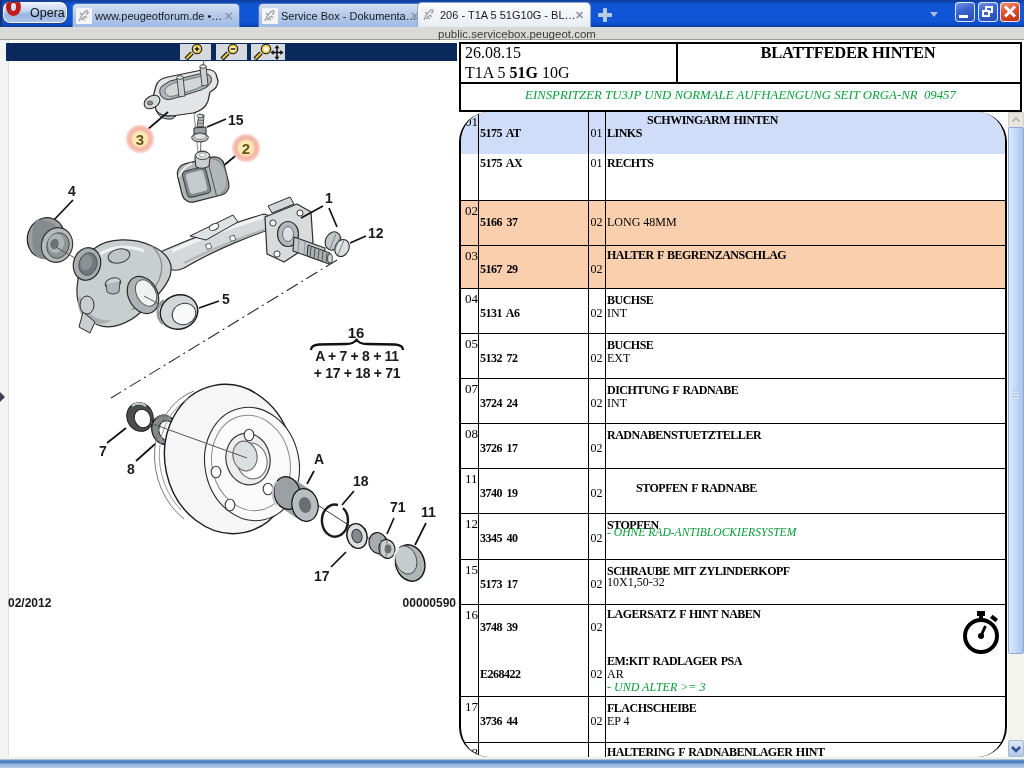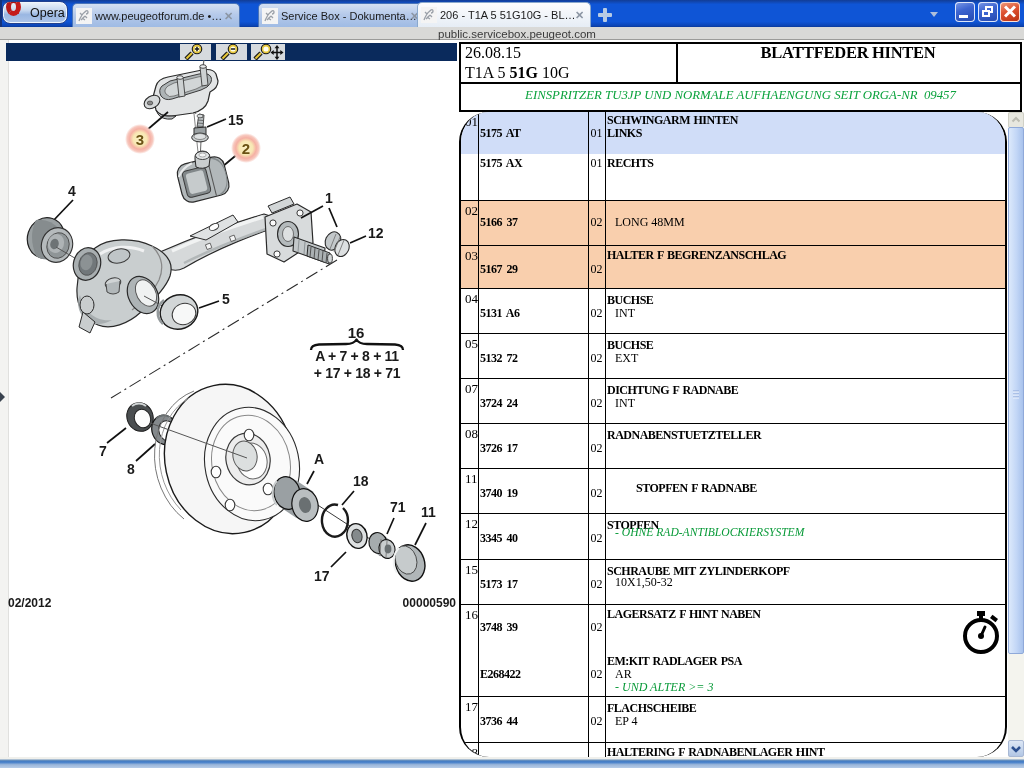--- a/index.html
+++ b/index.html
@@ -38,21 +38,21 @@
 #greentxt{position:absolute;left:0;top:4px;width:559px;text-align:center;font-family:"Liberation Serif",serif;font-style:italic;font-size:12.8px;color:#0aa23c;}
 #ptable{position:absolute;left:459px;top:112px;width:548px;height:645px;border-left:2px solid #000;border-right:2px solid #000;background:#fff;overflow:hidden;font-family:"Liberation Serif",serif;font-size:12.5px;border-radius:30px;}
 .prow{position:absolute;left:0;width:544px;border-bottom:1px solid #000;}
 .c1{position:absolute;left:0;top:0;width:18px;height:100%;border-right:1px solid #000;}
 .c2{position:absolute;left:18px;top:0;width:110px;height:100%;border-right:1px solid #000;}
 .c3{position:absolute;left:128px;top:0;width:17px;height:100%;border-right:1px solid #000;}
 .ref{position:absolute;left:4px;top:2px;font-size:13px;}
 .pn{position:absolute;left:19px;font-weight:bold;font-size:12px;letter-spacing:-0.5px;word-spacing:2px;}
 .qty{position:absolute;left:128px;width:15px;text-align:center;font-size:12px;}
 .d1{position:absolute;left:146px;font-weight:bold;font-size:12px;letter-spacing:-0.5px;word-spacing:1px;}
-.d2{position:absolute;left:146px;font-weight:normal;font-size:12px;padding-left:8px;}
+.d2{position:absolute;left:146px;font-weight:normal;font-size:12px;}
 .grn{color:#089a38;font-style:italic;}
 
 #sbar{position:absolute;left:1008px;top:112px;width:16px;height:645px;background:#f4f4ee;}
 .sbtn{position:absolute;left:0;width:16px;height:16px;border-radius:2px;}
 #sthumb{position:absolute;left:0;top:15px;width:16px;height:527px;background:linear-gradient(90deg,#dce9fb 0%,#c2d6f6 55%,#a8c2ec 100%);border:1px solid #8fa9d9;border-radius:2px;}
 #larrow{position:absolute;left:0;top:392px;width:0;height:0;border-left:5px solid #39424e;border-top:5px solid transparent;border-bottom:5px solid transparent;}
 </style></head>
 <body>
 <div id="titlebar"></div>
 <div class="abs" style="left:0;top:0;width:2px;height:27px;background:#16337a;"></div>
@@ -338,21 +338,21 @@
   </div>
 <div id="ptable">
 <div class="prow" style="top:0;height:89px;">
  <div class="abs" style="left:0;top:0;width:544px;height:42px;background:#d0ddf8;"></div>
  <div class="c1"></div>
       <div class="c2"></div>
       <div class="c3"></div>
  <div class="ref">01</div>
  <div class="pn" style="top:14px;">5175 AT</div>
       <div class="qty" style="top:14px;">01</div>
- <div class="d1" style="top:1px;">SCHWINGARM HINTEN</div>
+ <div class="d1" style="top:1px;padding-left:40px;">SCHWINGARM HINTEN</div>
       <div class="d1" style="top:14px;">LINKS</div>
  <div class="pn" style="top:44px;">5175 AX</div>
       <div class="qty" style="top:44px;">01</div>
  <div class="d1" style="top:44px;">RECHTS</div>
 </div>
 <div class="prow" style="top:89px;height:45px;background:#f9cfad;">
  <div class="c1"></div>
       <div class="c2"></div>
       <div class="c3"></div>
  <div class="ref">02</div>

